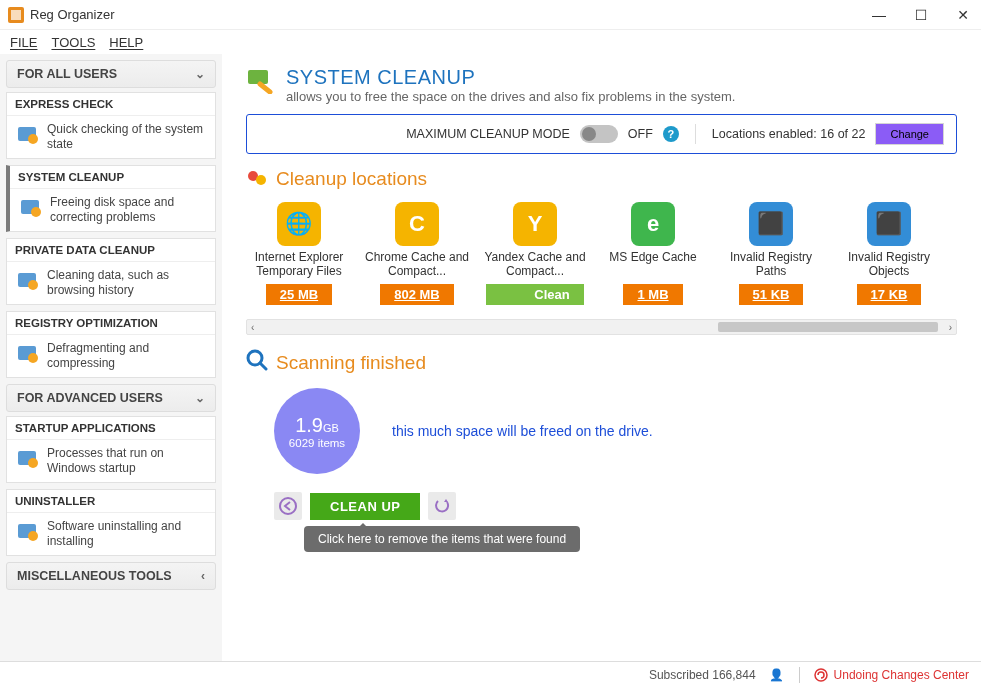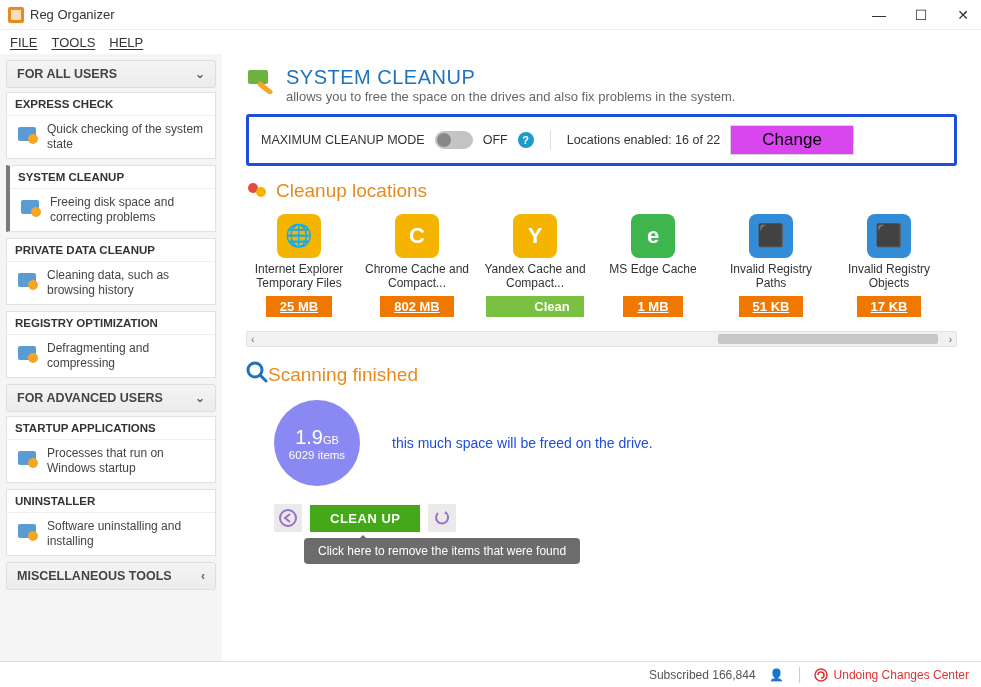--- a/index.html
+++ b/index.html
@@ -19,38 +19,38 @@
 .nav-head { padding: 5px 8px; font-size: 11.5px; font-weight: 600; border-bottom: 1px solid #eee; color: #333; }
 .nav-body { display: flex; gap: 8px; padding: 6px 8px; align-items: flex-start; }
 .nav-icon { width: 24px; height: 24px; flex-shrink: 0; }
 .nav-desc { font-size: 12px; color: #444; line-height: 1.25; }
 .nav-item.active { border-left: 4px solid #7a7a7a; }
 .content { flex: 1; padding: 12px 24px 0 24px; overflow-y: auto; position: relative; }
 .page-head { display: flex; gap: 12px; align-items: flex-start; margin-bottom: 10px; }
 .page-head-icon { width: 28px; height: 28px; }
 .page-title { font-size: 20px; color: #1e73be; font-weight: 400; letter-spacing: 0.5px; }
 .page-sub { font-size: 13px; color: #666; }
-.settings-row { display: flex; align-items: center; gap: 10px; padding: 8px 12px; border: 3px solid #1d4ed8; border-radius: 3px; margin: 10px 0 14px; font-size: 12.5px; }
+.settings-row { display: flex; align-items: center; gap: 10px; padding: 8px 12px; border: 1px solid #1d4ed8; border-radius: 3px; margin: 10px 0 14px; font-size: 12.5px; justify-content: flex-end; }
 .toggle { width: 38px; height: 18px; background: #c4c4c4; border-radius: 9px; position: relative; }
 .toggle::after { content: ""; position: absolute; width: 14px; height: 14px; background: #888; border-radius: 50%; top: 2px; left: 2px; }
 .help-circ { width: 16px; height: 16px; background: #1e9acb; border-radius: 50%; color: #fff; font-size: 11px; display: inline-flex; align-items: center; justify-content: center; font-weight: bold; }
 .sep { width: 1px; height: 20px; background: #ddd; margin: 0 6px; }
-.change-btn { background: #d946ef; border: 1px solid #d5d5d5; padding: 4px 31px; font-size: 17px; }
+.change-btn { background: #8b5cf6; border: 1px solid #d5d5d5; padding: 4px 14px; font-size: 11px; }
 .sec-title { display: flex; align-items: center; gap: 8px; font-size: 19px; color: #e78b1e; font-weight: 400; margin-bottom: 8px; }
 .sec-title .ico { width: 22px; height: 22px; }
 .locations { display: flex; gap: 12px; padding: 4px 0 8px; }
 .loc { width: 106px; text-align: center; display: flex; flex-direction: column; align-items: center; gap: 4px; }
 .loc-icon { width: 44px; height: 44px; border-radius: 8px; display: flex; align-items: center; justify-content: center; font-size: 22px; color: #fff; font-weight: bold; position: relative; }
 .loc-name { font-size: 12px; color: #333; line-height: 1.2; min-height: 30px; }
 .badge { display: inline-block; padding: 3px 14px; border-radius: 0; font-size: 13px; color: #fff; font-weight: 600; text-decoration: underline; }
 .badge.orange { background: #f07800; }
 .badge.green { background: #7ac142; text-decoration: none; padding-left: 48px; }
 .scrollbar-fake { height: 16px; background: #f1f1f1; border: 1px solid #e2e2e2; border-radius: 2px; display: flex; align-items: center; justify-content: space-between; margin: 6px 0 14px; font-size: 10px; color: #666; padding: 0 4px; position: relative;}
 .scrollbar-fake .thumb { position: absolute; right: 18px; top: 2px; bottom: 2px; width: 220px; background: #c7c7c7; border-radius: 2px; }
-.scan-title { display: flex; align-items: center; font-size: 19px; color: #e78b1e; font-weight: 400; margin-bottom: 12px; }
+.scan-title { display: flex; align-items: center; gap: 8px; font-size: 19px; color: #e78b1e; font-weight: 400; margin-bottom: 12px; }
 .result-row { display: flex; align-items: center; gap: 32px; margin-left: 28px; }
 .circle { width: 86px; height: 86px; border-radius: 50%; background: #8a88f3; color: #fff; display: flex; flex-direction: column; align-items: center; justify-content: center; font-weight: 300; }
 .circle .big { font-size: 20px; }
 .circle .big small { font-size: 11px; }
 .circle .sml { font-size: 11.5px; }
 .result-text { font-size: 14px; color: #1d4ed8; }
 .action-row { display: flex; align-items: center; gap: 8px; margin: 18px 0 4px 28px; position: relative; }
 .icon-btn { width: 28px; height: 28px; background: #eaeaea; display: flex; align-items: center; justify-content: center; border-radius: 2px; }
 .cleanup-btn { background: #45a818; color: #fff; font-weight: 700; font-size: 13px; padding: 6px 20px; border: none; letter-spacing: 0.5px; }
 .tooltip { position: absolute; top: 34px; left: 30px; background: #6c6c6c; color: #fff; font-size: 12px; padding: 6px 14px; border-radius: 4px; white-space: nowrap; }

